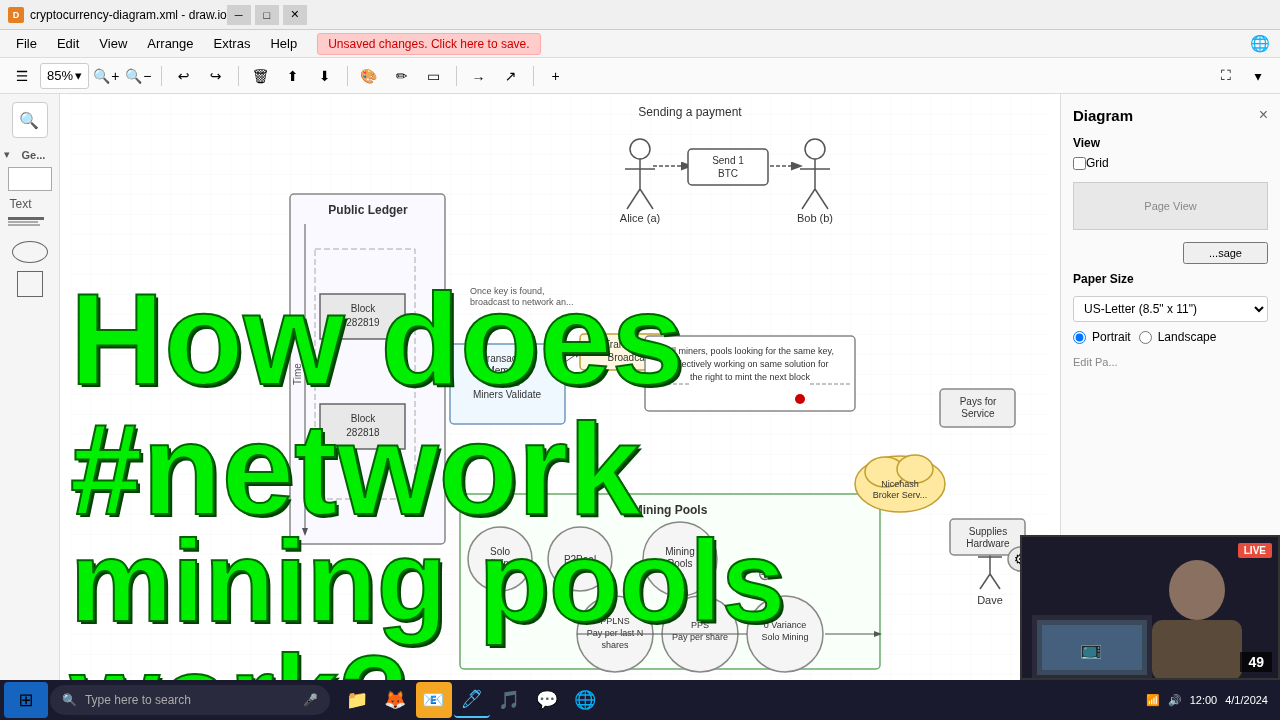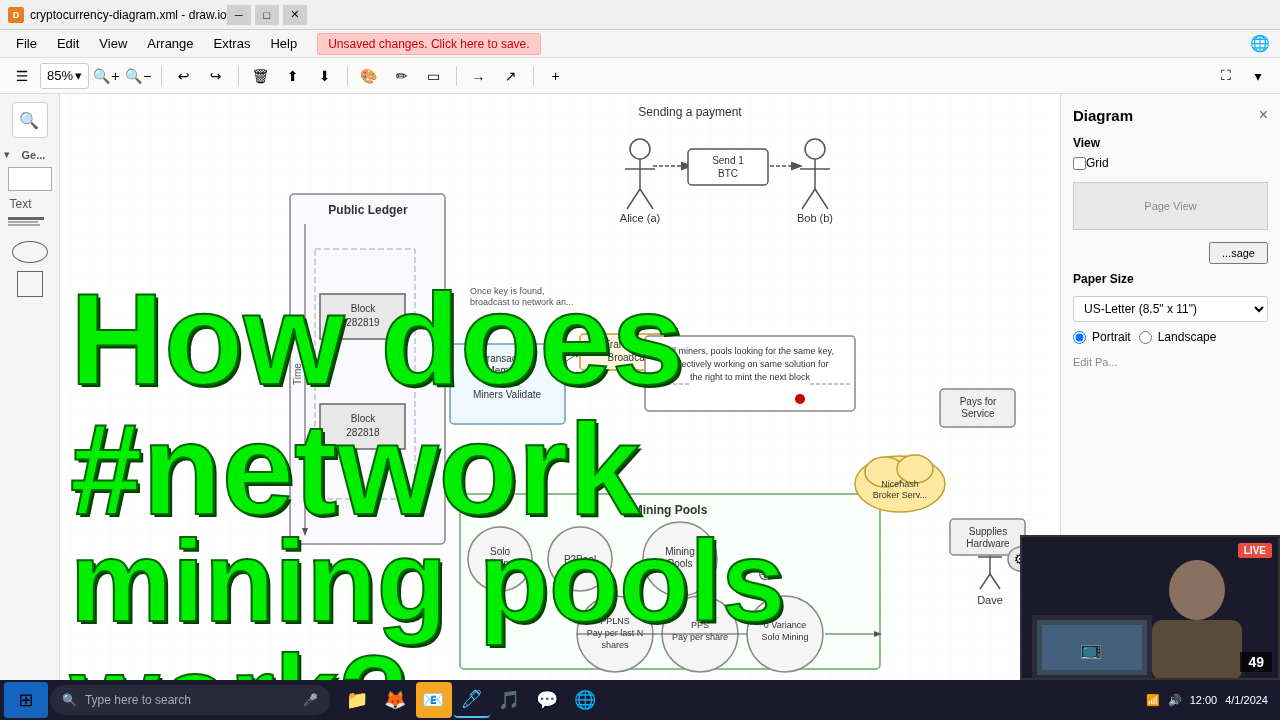--- a/index.html
+++ b/index.html
@@ -549,21 +549,21 @@
         <input type="checkbox" id="grid-cb" style="">
         <label for="grid-cb">Grid</label>
       </div>
     </div>
 
     <div style="height:48px; background:#e8e8e8; border:1px solid #ccc; display:flex; align-items:center; justify-content:center; margin-bottom:12px; font-size:11px; color:#888;">
       Page View
     </div>
 
     <div style="text-align:right; margin-bottom:8px;">
-      <button style="font-size:11px; padding:3px 11px; cursor:pointer;">...sage</button>
+      <button style="font-size:11px; padding:3px 24px; cursor:pointer;">...sage</button>
     </div>
 
 
     <div class="panel-section">
       <div class="panel-section-title">Paper Size</div>
       <select class="panel-select">
         <option>US-Letter (8.5" x 11")</option>
       </select>
       <div style="display:flex; margin-top:8px;">
         <div class="radio-row">

